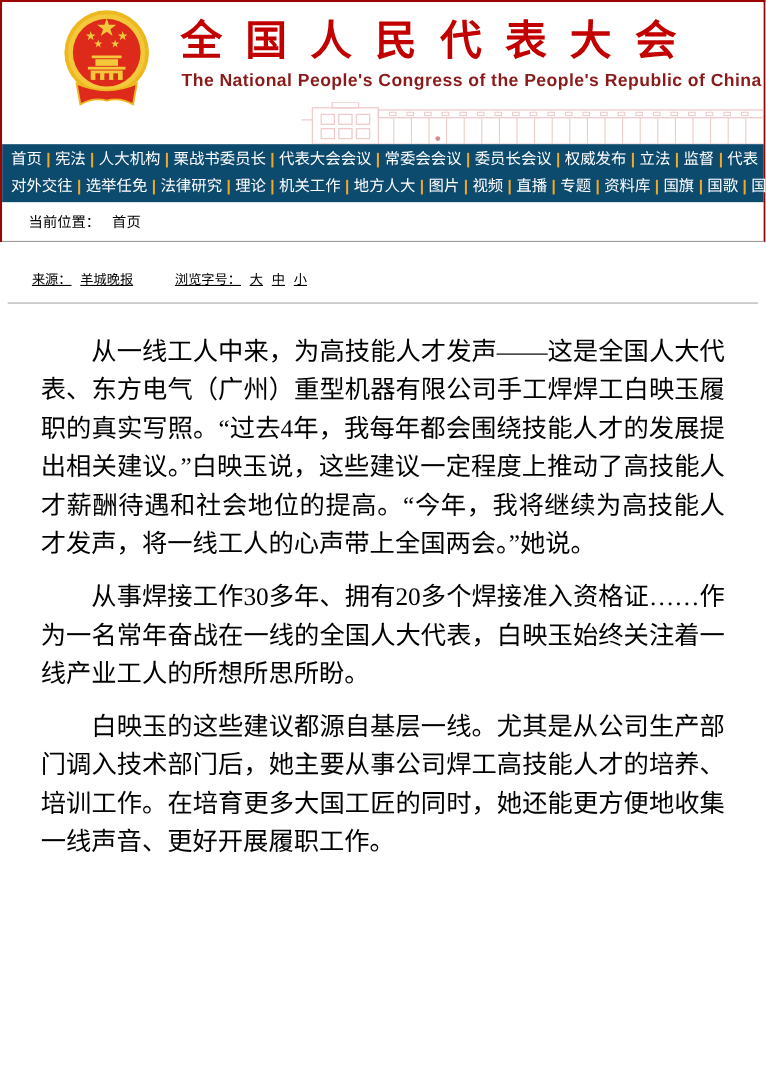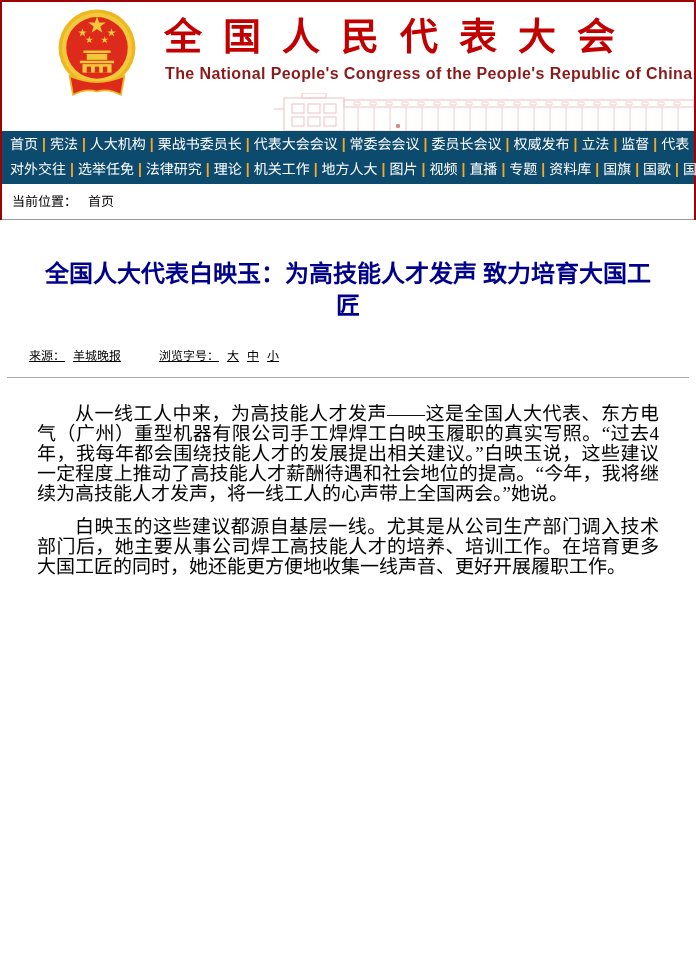--- a/index.html
+++ b/index.html
@@ -18,37 +18,37 @@
                    color:#8b1a1a; letter-spacing:0.4px; white-space:nowrap; }
   .watermark { position:absolute; right:0; bottom:0; width:420px; height:38px; }
 
   
   .main-nav { background:#0c4a6e; padding:1px 0 2px 0; }
   .nav-row { color:#fff; font-size:14px; line-height:25px; padding-left:8px; white-space:nowrap; }
   .nav-item { color:#fff; cursor:pointer; }
   .nav-sep { color:#f7a823; margin:0 4px; font-weight:bold; }
 
   
-  .breadcrumb { height:35px; line-height:35px; padding-left:10px; font-size:13px;
+  .breadcrumb { height:35px; line-height:35px; padding-left:24px; font-size:13px;
                 background:#fff; border-bottom:1px solid #9a9a9a; }
   .breadcrumb .crumb-home { cursor:pointer; }
 
   
   .article { font-family:"Liberation Serif","DejaVu Serif",serif; }
   .article-title { margin:38px 37px 0; text-align:center; color:#00008b;
                    font-size:24px; font-weight:bold; line-height:32px; }
   .meta-wrap { margin:0 7px; border-bottom:1px solid #a9a9a9; padding:24px 14px 14px 22px;
                display:flex; justify-content:flex-start; align-items:center;
                font-size:12px; font-family:"Liberation Sans","DejaVu Sans",sans-serif;text-decoration:underline; }
   .meta-left { display:flex; align-items:center; }
   .meta-left .source-name { margin-left:8px; }
   .meta-left .fs-label { margin-left:38px; }
   .font-size-btn { margin-left:8px; cursor:pointer; }
   .article-body { padding:26px 37px 30px; }
-  .para { font-size:19px; line-height:20px; text-indent:2em; margin:0 0 13px; text-align:justify; }
+  .para { font-size:23px; line-height:35px; text-indent:2em; margin:0 0 13px; text-align:justify; }
   .subheading { font-size:17px; line-height:35px; text-indent:2em; font-weight:bold; margin:0 0 13px; }
 </style>
 </head>
 <body>
 
 <div class="top-wrap">
 
   <header class="site-header">
 
     <svg class="emblem" viewBox="0 0 100 110" aria-hidden="true">
@@ -112,28 +112,28 @@
 
   <div class="breadcrumb">
     <span>当前位置：</span>
     <span>&nbsp;</span>
     <span class="crumb-home">首页</span>
   </div>
 
 </div>
 
 <main class="article">
-  <h1 class="article-title">全国人大代表白映玉：为高技能人才发声 致力培育大国工匠</h1>
 
   <div class="meta-wrap">
     <div class="meta-left">
       <span>来源：</span>
       <span class="source-name">羊城晚报</span>
       <span class="fs-label">浏览字号：</span>
       <span id="fs-controls"><span class="font-size-btn">大</span><span class="font-size-btn">中</span><span class="font-size-btn">小</span></span>
     </div>
   </div>
 
   <div class="article-body">
       <p class="para">从一线工人中来，为高技能人才发声——这是全国人大代表、东方电气（广州）重型机器有限公司手工焊焊工白映玉履职的真实写照。“过去4年，我每年都会围绕技能人才的发展提出相关建议。”白映玉说，这些建议一定程度上推动了高技能人才薪酬待遇和社会地位的提高。“今年，我将继续为高技能人才发声，将一线工人的心声带上全国两会。”她说。</p>
+      <p class="para">从事焊接工作30多年、拥有20多个焊接准入资格证……作为一名常年奋战在一线的全国人大代表，白映玉始终关注着一线产业工人的所想所思所盼。</p>
       <p class="para">白映玉的这些建议都源自基层一线。尤其是从公司生产部门调入技术部门后，她主要从事公司焊工高技能人才的培养、培训工作。在培育更多大国工匠的同时，她还能更方便地收集一线声音、更好开展履职工作。</p>
     </div>
 </main>
 
 </body></html>

